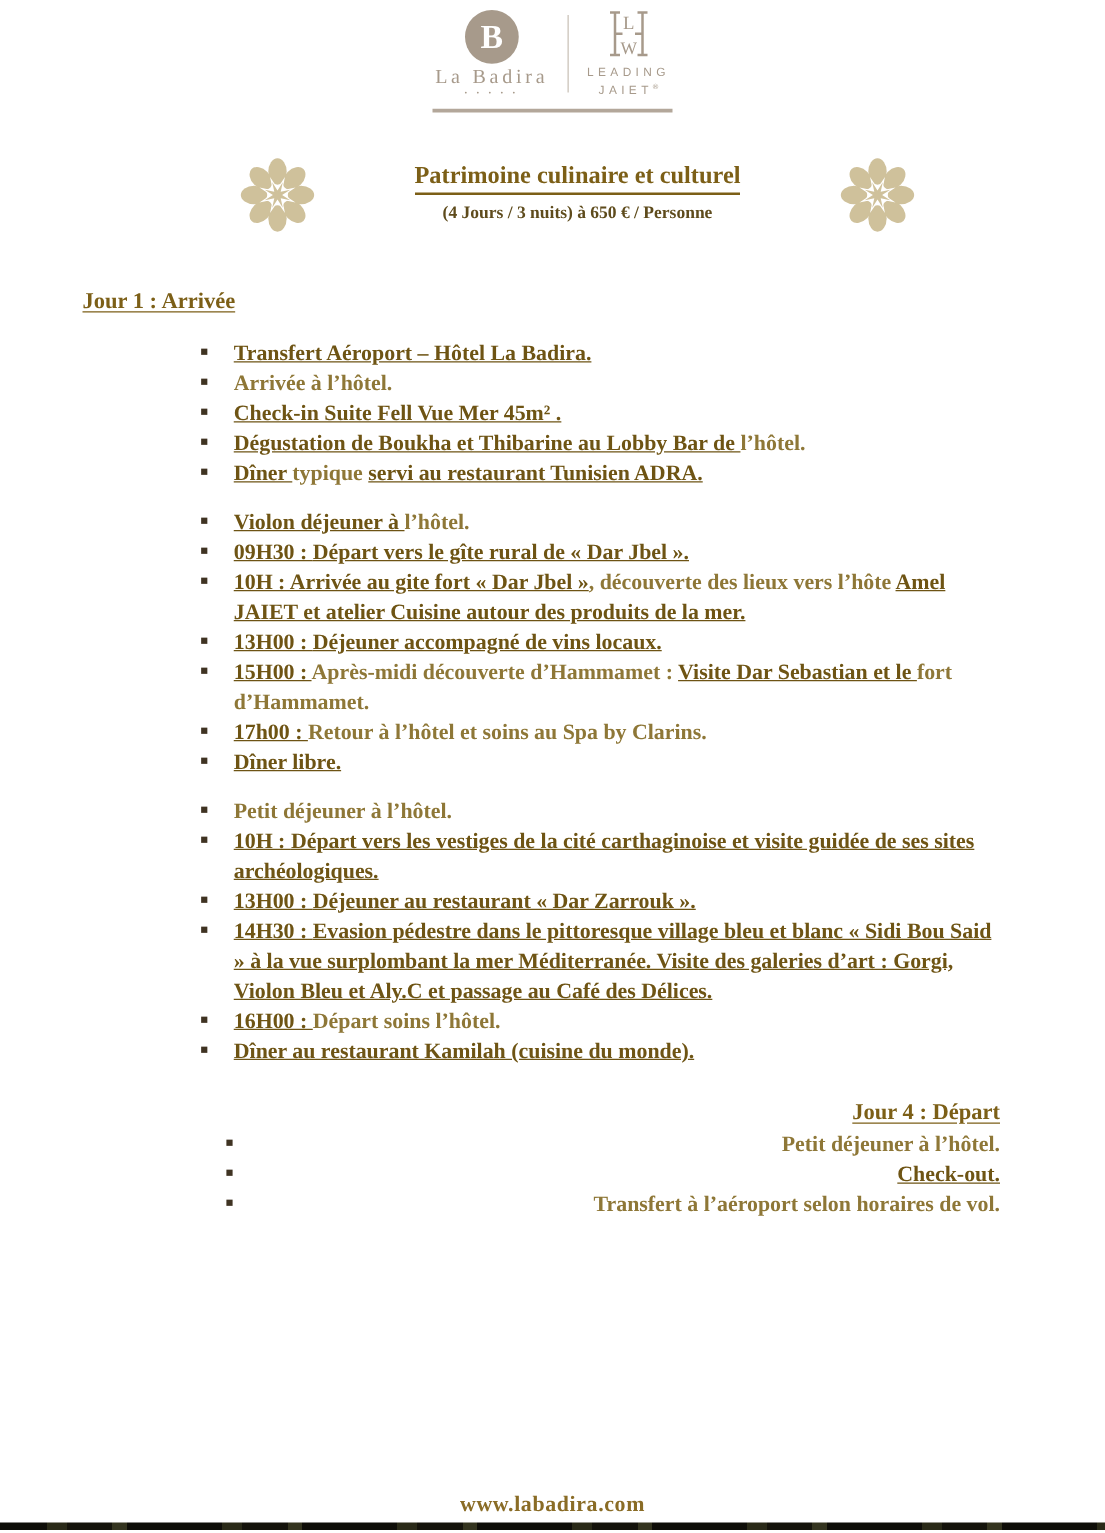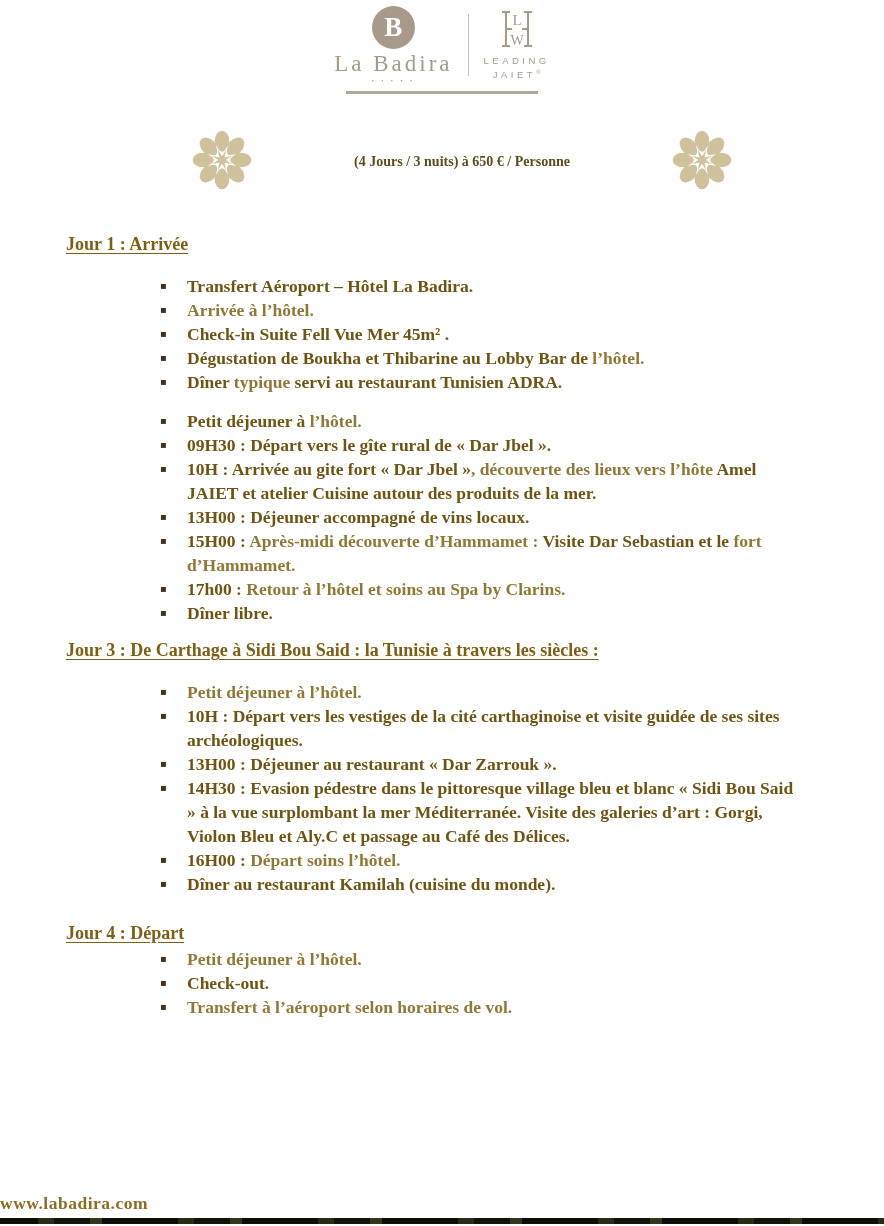--- a/index.html
+++ b/index.html
@@ -12,51 +12,51 @@
   body{width:884px;height:1226px;background:#ffffff;font-family:"Liberation Serif",serif;overflow:hidden;}
   .page{position:relative;width:884px;height:1226px;background:#fff;}
 
   
   header{padding-top:6px;text-align:center;}
   .logo-wrap{display:inline-flex;flex-direction:column;align-items:center;}
   .logo-row{display:flex;align-items:center;gap:15px;}
   .brand{display:flex;flex-direction:column;align-items:center;}
   .brand-circle{width:43px;height:43px;border-radius:50%;background:var(--taupe);display:flex;align-items:center;justify-content:center;}
   .brand-circle span{color:#fff;font-size:27px;font-weight:bold;font-family:"Liberation Serif",serif;line-height:1;}
-  .brand-name{color:var(--taupe);font-size:23px;letter-spacing:3px;margin-top:2px;white-space:nowrap;}
+  .brand-name{color:var(--taupe);font-size:16px;letter-spacing:3px;margin-top:2px;white-space:nowrap;}
   .brand-stars{color:var(--taupe);font-size:6px;letter-spacing:3px;margin-top:1px;}
   .logo-divider{width:1px;height:62px;background:#c9c1b7;}
   .partner{display:flex;flex-direction:column;align-items:center;}
   .partner-text{margin-top:4px;font-family:"Liberation Sans",sans-serif;color:var(--taupe);font-size:9.5px;letter-spacing:3.5px;line-height:1.45;white-space:nowrap;}
   .reg-mark{font-size:6px;vertical-align:top;letter-spacing:0;}
   .header-rule{width:192px;height:3px;background:var(--rule);margin-top:7px;}
 
   
   .title-block{margin:33px 0 0 188px;width:548px;display:flex;align-items:center;justify-content:space-between;}
   .title-text{text-align:center;line-height:25px;}
   .title-line1{color:var(--gold);font-size:19.5px;font-weight:bold;border-bottom:2px solid var(--gold);display:inline-block;padding-bottom:1px;}
   .title-line2{color:var(--title-dark);font-size:14px;font-weight:bold;margin-top:2px;}
   .flower{width:68px;height:66px;flex:0 0 auto;}
 
   
   main{margin-top:41px;padding:0 84px 0 66px;}
   .day{margin-top:15px;}
   .day:first-child{margin-top:1px;}
-  .day:last-child{margin-top:27px;}
+  .day:last-child{margin-top:27px;text-align:right;}
   .day h2{margin:0 0 19px 0;color:var(--gold);font-size:18px;font-weight:bold;text-decoration:underline;text-underline-offset:3px;}
   .day:last-child h2{margin-bottom:3px;}
   .day ul{list-style:none;margin:0;padding:0 0 0 94px;}
   .day li{display:flex;font-size:17.5px;line-height:24px;}
   .bullet{flex:0 0 27px;color:var(--bullet);font-size:10px;line-height:24px;font-family:"DejaVu Sans",sans-serif;}
   .item-text{flex:1;}
-  .seg-bold{color:var(--bold-text);font-weight:bold;}
+  .seg-bold{color:var(--bold-text);font-weight:bold;text-decoration:underline;}
   .seg-reg{color:var(--reg-text);font-weight:bold;}
 
   
-  footer{position:absolute;left:0;right:0;bottom:12px;text-align:left;}
+  footer{position:absolute;left:0;right:0;bottom:12px;text-align:center;}
   .website{color:var(--footer-gold);font-size:17.5px;font-weight:bold;letter-spacing:0.5px;}
   .bottom-strip{position:absolute;left:0;right:0;bottom:2px;height:6px;
     background:repeating-linear-gradient(90deg,#0e0d08 0 38px,#2a2a18 38px 54px,#14130b 54px 90px,#34341f 90px 102px,#0e0d08 102px 140px);}
 </style>
 </head>
 <body>
 
 <div class="page">
 
   <header>
@@ -104,20 +104,21 @@
         <ellipse cx="36" cy="15.5" rx="8" ry="11.5" transform="rotate(135 36 36)"></ellipse>
         <ellipse cx="36" cy="15.5" rx="8" ry="11.5" transform="rotate(180 36 36)"></ellipse>
         <ellipse cx="36" cy="15.5" rx="8" ry="11.5" transform="rotate(225 36 36)"></ellipse>
         <ellipse cx="36" cy="15.5" rx="8" ry="11.5" transform="rotate(270 36 36)"></ellipse>
         <ellipse cx="36" cy="15.5" rx="8" ry="11.5" transform="rotate(315 36 36)"></ellipse>
       </g>
       <polygon fill="#ffffff" points="36,30 42.5,20.3 40.2,31.8 51.7,29.5 42,36 51.7,42.5 40.2,40.2 42.5,51.7 36,42 29.5,51.7 31.8,40.2 20.3,42.5 30,36 20.3,29.5 31.8,31.8 29.5,20.3"></polygon>
       <polygon fill="#cfc19b" points="36,32 40.6,24.9 38.8,33.2 47.1,31.4 40,36 47.1,40.6 38.8,38.8 40.6,47.1 36,40 31.4,47.1 33.2,38.8 24.9,40.6 32,36 24.9,31.4 33.2,33.2 31.4,24.9"></polygon>
     </svg>
     <div class="title-text">
+      <div><span class="title-line1">Patrimoine culinaire et culturel</span></div>
       <div class="title-line2">(4 Jours / 3 nuits) à 650 € / Personne</div>
     </div>
     <svg class="flower" viewBox="0 0 72 72">
       <g fill="#cfc19b">
         <ellipse cx="36" cy="15.5" rx="8" ry="11.5"></ellipse>
         <ellipse cx="36" cy="15.5" rx="8" ry="11.5" transform="rotate(45 36 36)"></ellipse>
         <ellipse cx="36" cy="15.5" rx="8" ry="11.5" transform="rotate(90 36 36)"></ellipse>
         <ellipse cx="36" cy="15.5" rx="8" ry="11.5" transform="rotate(135 36 36)"></ellipse>
         <ellipse cx="36" cy="15.5" rx="8" ry="11.5" transform="rotate(180 36 36)"></ellipse>
         <ellipse cx="36" cy="15.5" rx="8" ry="11.5" transform="rotate(225 36 36)"></ellipse>
@@ -152,21 +153,21 @@
           <li>
             <span class="bullet">▪</span>
             <span class="item-text"><span class="seg-bold">Dîner </span><span class="seg-reg">typique </span><span class="seg-bold">servi au restaurant Tunisien ADRA.</span></span>
           </li>
         </ul>
       </section>
       <section class="day">
         <ul>
           <li>
             <span class="bullet">▪</span>
-            <span class="item-text"><span class="seg-bold">Petit déjeuner à </span><span class="seg-reg">l’hôtel.</span></span>
+            <span class="item-text"><span class="seg-bold">Violon déjeuner à </span><span class="seg-reg">l’hôtel.</span></span>
           </li>
           <li>
             <span class="bullet">▪</span>
             <span class="item-text"><span class="seg-bold">09H30 : </span><span class="seg-bold">Départ vers le gîte rural de « Dar Jbel ».</span></span>
           </li>
           <li>
             <span class="bullet">▪</span>
             <span class="item-text"><span class="seg-bold">10H : Arrivée au gite fort « Dar Jbel »</span><span class="seg-reg">, découverte des lieux vers l’hôte </span><span class="seg-bold">Amel JAIET et atelier Cuisine autour des produits de la mer.</span></span>
           </li>
           <li>
@@ -181,21 +182,20 @@
             <span class="bullet">▪</span>
             <span class="item-text"><span class="seg-bold">17h00 : </span><span class="seg-reg">Retour à l’hôtel et soins au Spa by Clarins.</span></span>
           </li>
           <li>
             <span class="bullet">▪</span>
             <span class="item-text"><span class="seg-bold">Dîner libre.</span></span>
           </li>
         </ul>
       </section>
       <section class="day">
-        <h2>Jour 3 : De Carthage à Sidi Bou Said : la Tunisie à travers les siècles :</h2>
         <ul>
           <li>
             <span class="bullet">▪</span>
             <span class="item-text"><span class="seg-reg">Petit déjeuner à l’hôtel.</span></span>
           </li>
           <li>
             <span class="bullet">▪</span>
             <span class="item-text"><span class="seg-bold">10H : </span><span class="seg-bold">Départ vers les vestiges de la cité carthaginoise et visite guidée de ses sites archéologiques.</span></span>
           </li>
           <li>

